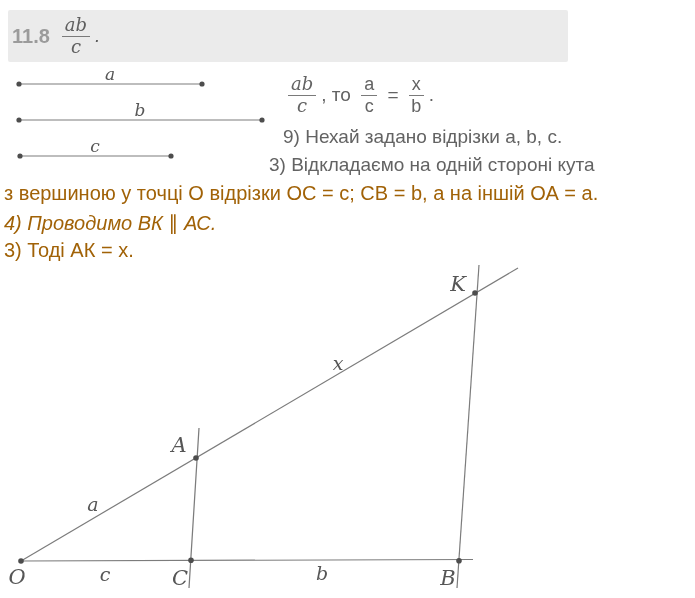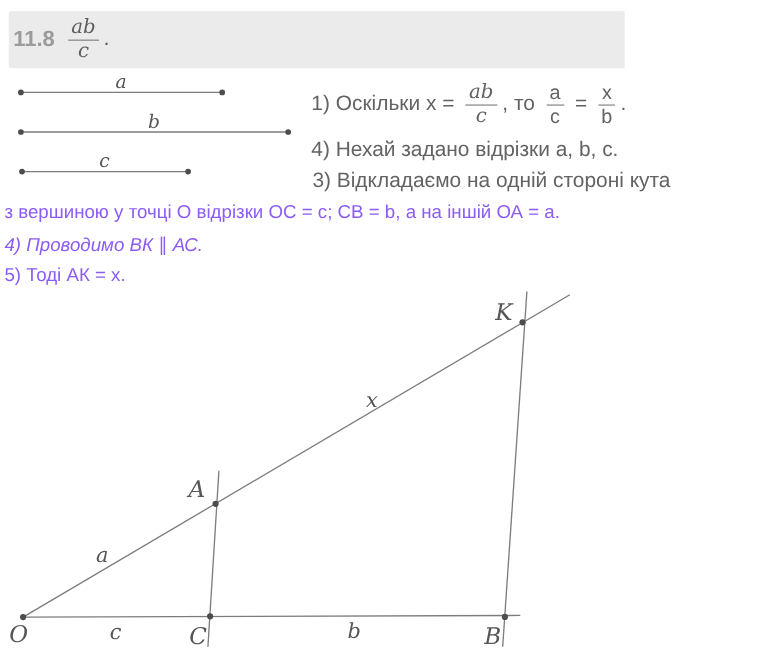--- a/index.html
+++ b/index.html
@@ -25,21 +25,21 @@
   .frac{
     display:inline-flex;flex-direction:column;align-items:center;
     line-height:1.05;margin:0 5px;font-size:18px;
   }
   .frac .num{border-bottom:1.5px solid #7a7a7a;padding:0 3px 1px;}
   .frac .den{padding-top:1px;}
   .frac.serif{font-family:"DejaVu Serif","Liberation Serif",serif;font-style:italic;}
   
   .step{position:absolute;font-size:19px;color:#636363;line-height:22px;white-space:pre;}
   .step-row{display:flex;align-items:center;}
-  .para{position:absolute;left:4px;font-size:17px;color:#8b5cf6;line-height:22px;white-space:pre;}
+  .para{position:absolute;left:4px;font-size:20px;color:#a16207;line-height:22px;white-space:pre;}
   
   .segments-svg{position:absolute;left:0;top:66px;}
   .diagram-svg{position:absolute;left:0;top:260px;}
   .fig-line{stroke:#7c7c7c;stroke-width:1.2;fill:none;}
   .fig-dot{fill:#4d4d4d;stroke:none;}
   .fig-label{
     font-family:"DejaVu Serif","Liberation Serif",serif;
     font-style:italic;fill:#565656;
   }
 </style>
@@ -68,44 +68,43 @@
     <circle class="fig-dot" cx="262" cy="54" r="2.6"></circle>
     <text class="fig-label" x="140" y="50" font-size="17" text-anchor="middle">b</text>
 
     <line class="fig-line" x1="20" y1="90" x2="171" y2="90"></line>
     <circle class="fig-dot" cx="20" cy="90" r="2.6"></circle>
     <circle class="fig-dot" cx="171" cy="90" r="2.6"></circle>
     <text class="fig-label" x="95" y="86" font-size="17" text-anchor="middle">c</text>
   </svg>
 
   <div class="step step-row" style="left:283px;top:72px;height:46px;">
-    <span>1) Оскільки x = </span>
     <span class="frac serif">
       <span class="num">ab</span>
       <span class="den">c</span>
     </span>
     <span>, то </span>
     <span class="frac">
       <span class="num">a</span>
       <span class="den">c</span>
     </span>
     <span> = </span>
     <span class="frac">
       <span class="num">x</span>
       <span class="den">b</span>
     </span>
     <span>.</span>
   </div>
 
-  <div class="step" style="left:283px;top:126px;">4) Нехай задано відрізки a, b, c.</div>
-  <div class="step" style="left:284px;top:154px;">3) Відкладаємо на одній стороні кута</div>
+  <div class="step" style="left:283px;top:126px;">9) Нехай задано відрізки a, b, c.</div>
+  <div class="step" style="left:269px;top:154px;">3) Відкладаємо на одній стороні кута</div>
 
   <div class="para" style="top:182px;">з вершиною у точці О відрізки ОС = с; СВ = b, а на іншій ОА = а.</div>
   <div class="para" style="top:212px;font-style:italic;">4) Проводимо ВК ∥ АС.</div>
-  <div class="para" style="top:239px;">5) Тоді АК = х.</div>
+  <div class="para" style="top:239px;">3) Тоді АК = х.</div>
 
   <svg class="diagram-svg" width="695" height="338" viewBox="0 260 695 338">
 
     <line class="fig-line" x1="21" y1="561" x2="518" y2="268"></line>
 
     <line class="fig-line" x1="21" y1="561" x2="473" y2="559.5"></line>
 
     <line class="fig-line" x1="199" y1="428" x2="189" y2="588"></line>
 
     <line class="fig-line" x1="479" y1="265" x2="457" y2="588"></line>

